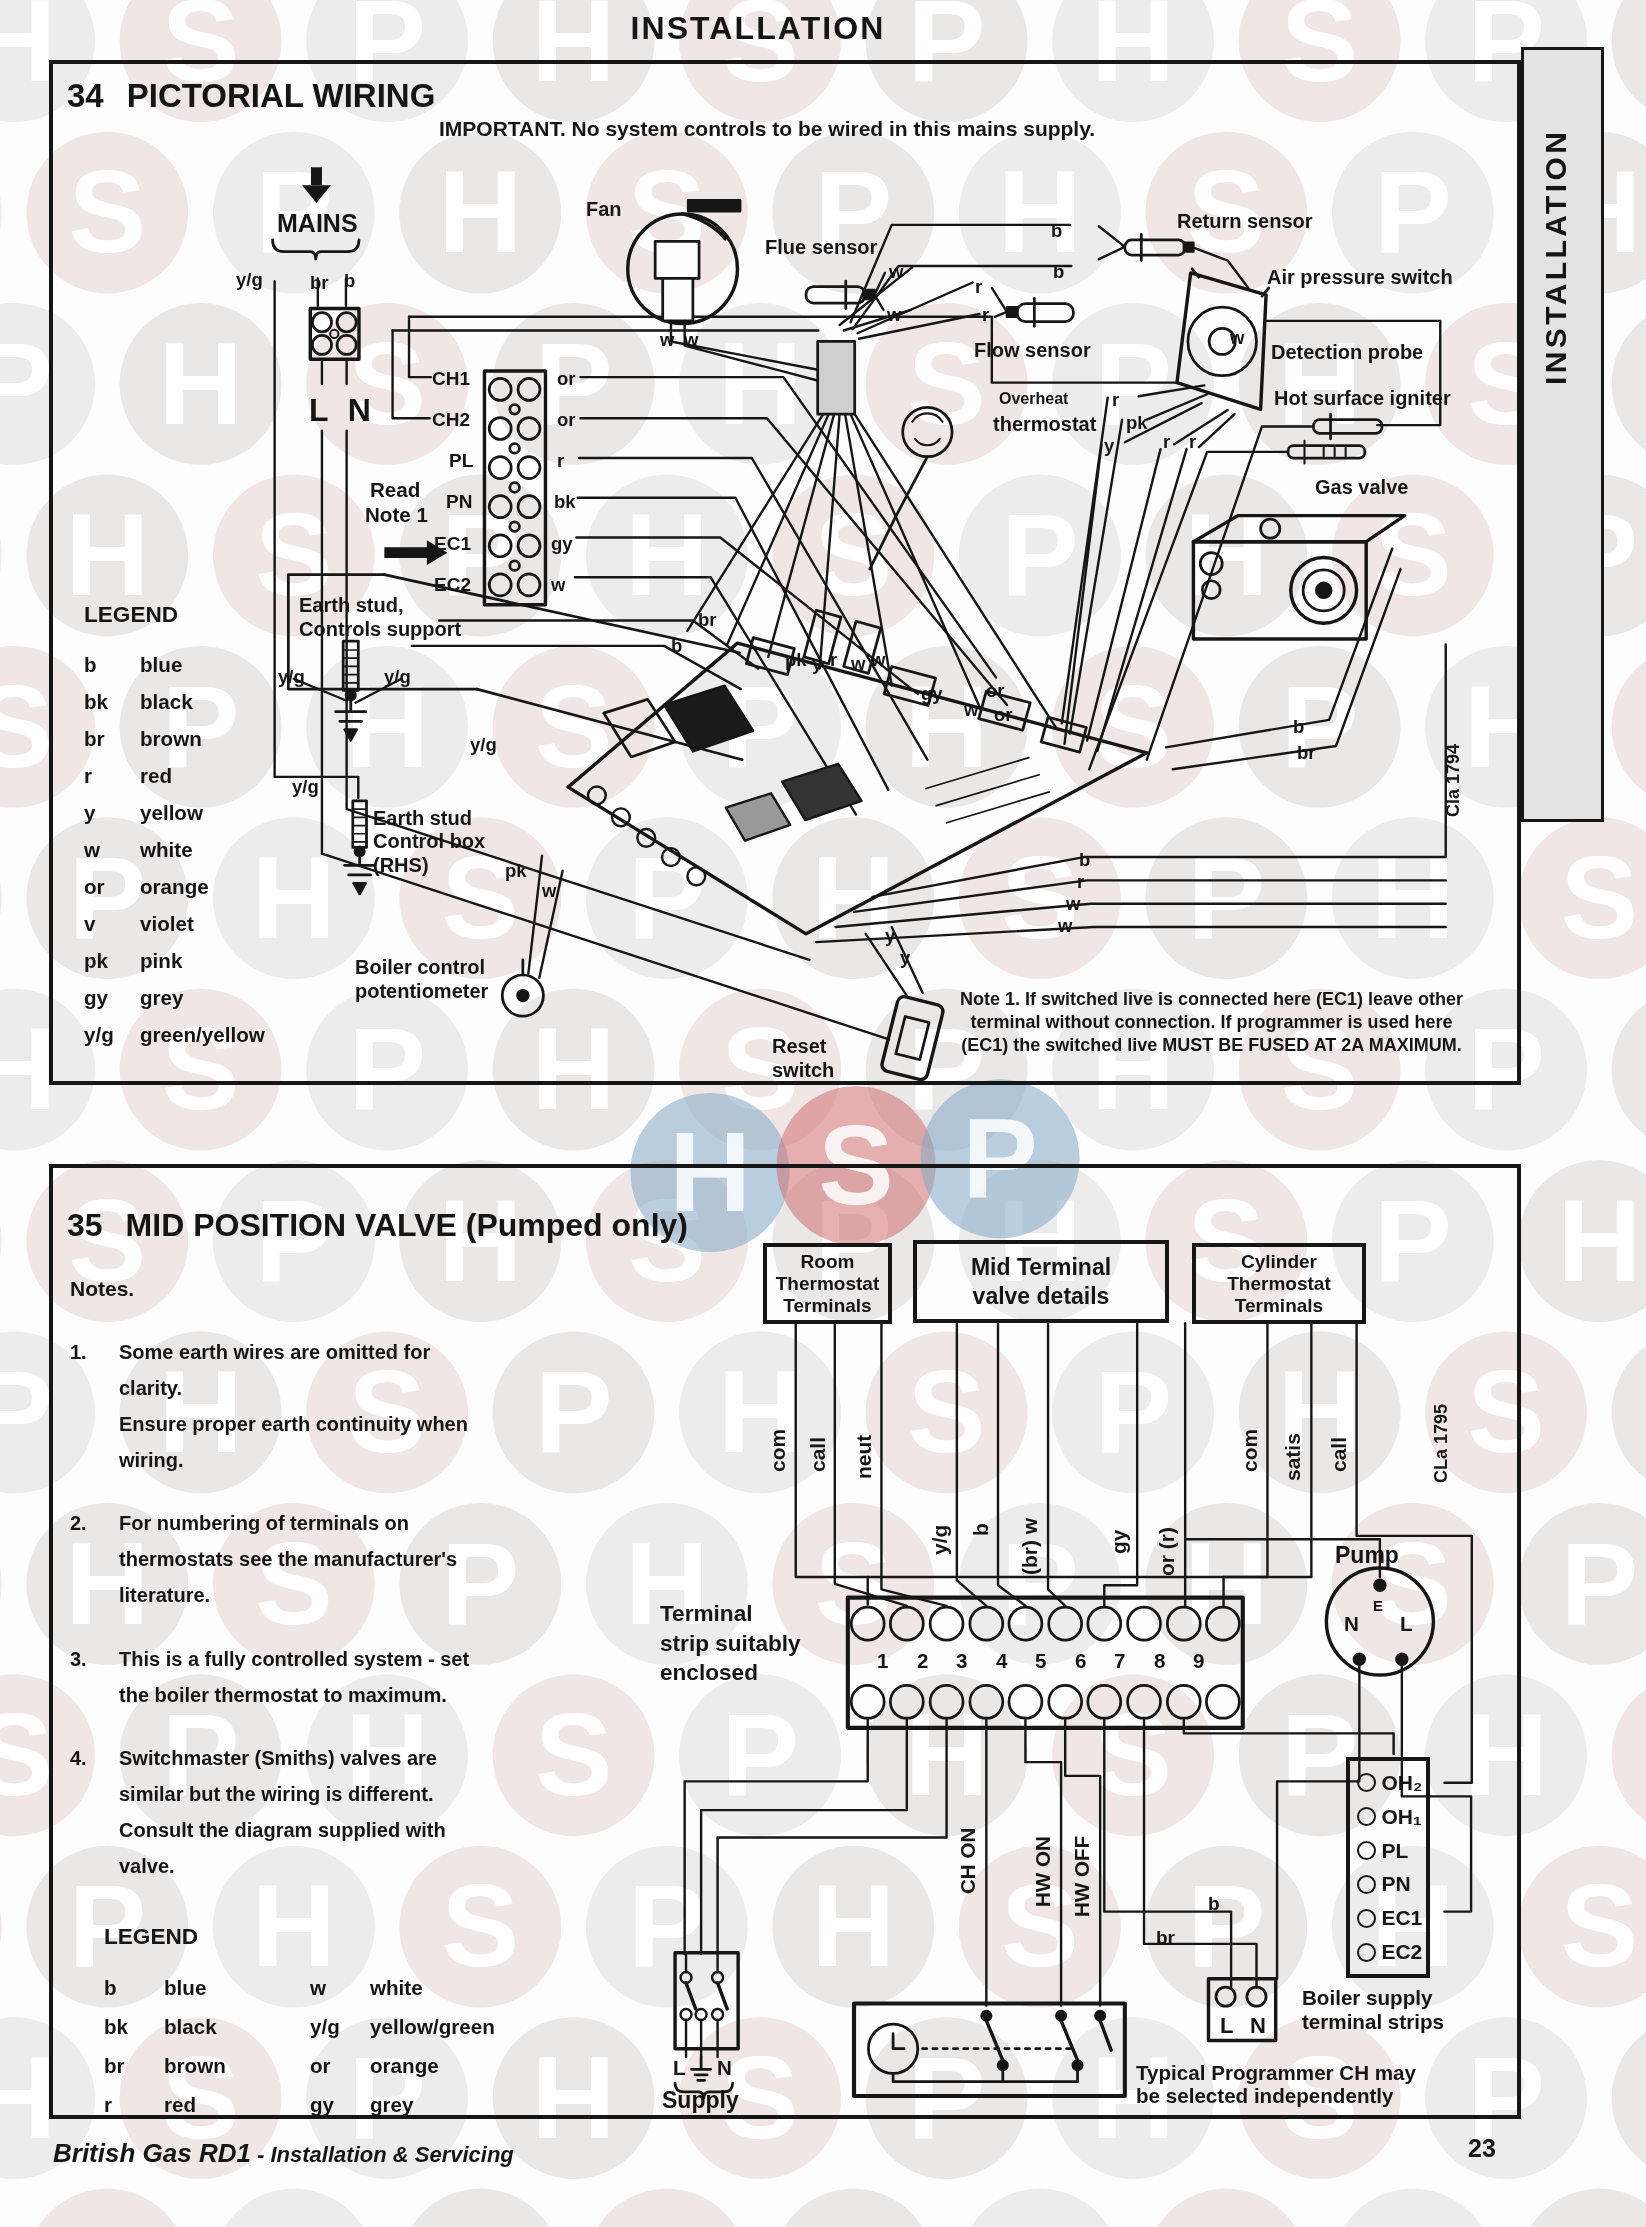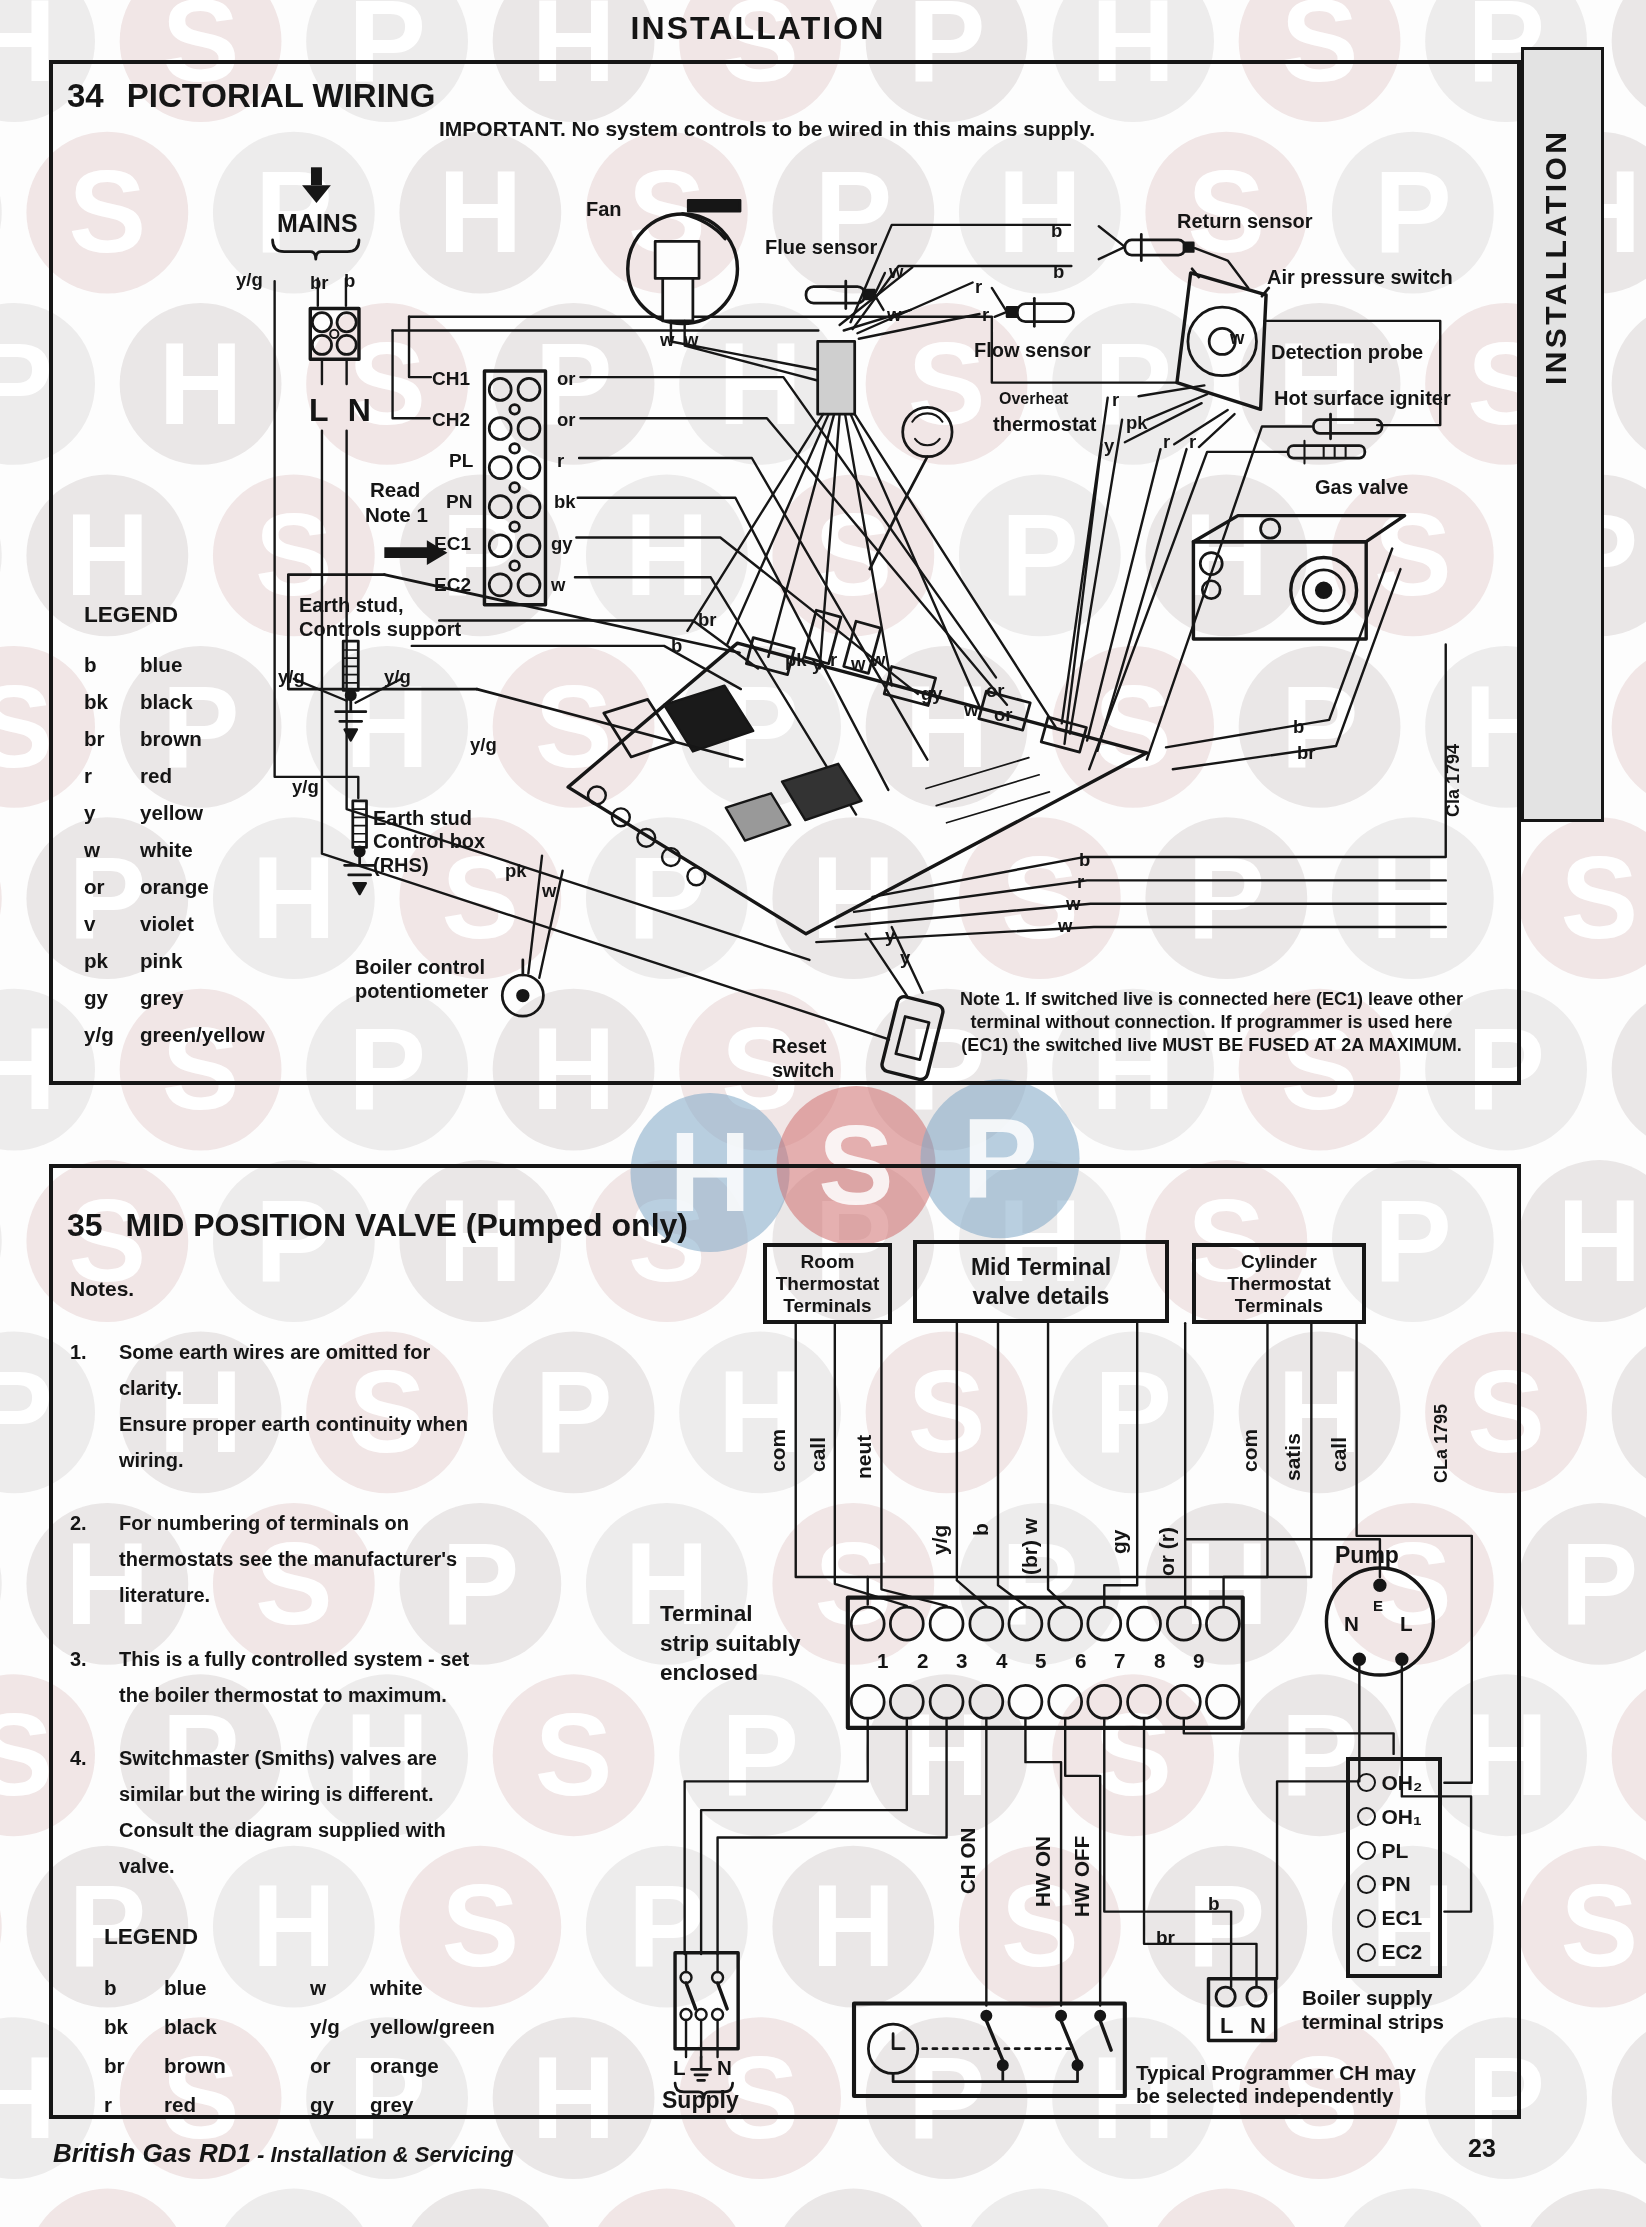--- a/index.html
+++ b/index.html
@@ -33,21 +33,21 @@
   .noteblk{position:absolute;left:950px;top:988px;width:523px;text-align:center;
            font-size:18px;font-weight:800;line-height:23px;}
   .notes{position:absolute;left:70px;top:1277px;width:439px;}
   .notes-title{font-size:21px;font-weight:800;margin-bottom:33px;}
   .note{display:flex;margin-bottom:27.4px;font-size:20px;font-weight:600;line-height:36px;}
   .note .nnum{width:49px;font-weight:800;flex:none;}
   .hbox{position:absolute;border:4.1px solid #161616;display:flex;flex-direction:column;
         justify-content:center;align-items:center;text-align:center;font-weight:800;}
   .hbox span{display:block;line-height:22px;font-size:19px;}
   .hbox.mid span{font-size:23px;line-height:29px;}
-  .ohbox{position:absolute;left:1346px;top:1757px;width:96px;height:221px;border:4.1px solid #161616;
+  .ohbox{position:absolute;left:1346px;top:1757px;width:84px;height:221px;border:4.1px solid #161616;
          display:flex;flex-direction:column;justify-content:space-evenly;padding-left:6.9px;box-sizing:border-box;}
   .ohrow{display:flex;align-items:center;font-size:21px;font-weight:800;}
   .ohrow .c{width:15px;height:15px;border:2.7px solid #161616;border-radius:50%;margin-right:5.5px;flex:none;}
   .footer{position:absolute;left:53px;top:2138px;font-size:26px;font-style:italic;font-weight:800;white-space:pre;}
   .footer .rest{font-size:22px;font-weight:700;}
   .pageno{position:absolute;left:1468px;top:2134px;font-size:25px;font-weight:600;}
 </style>
 </head>
 <body>
 

